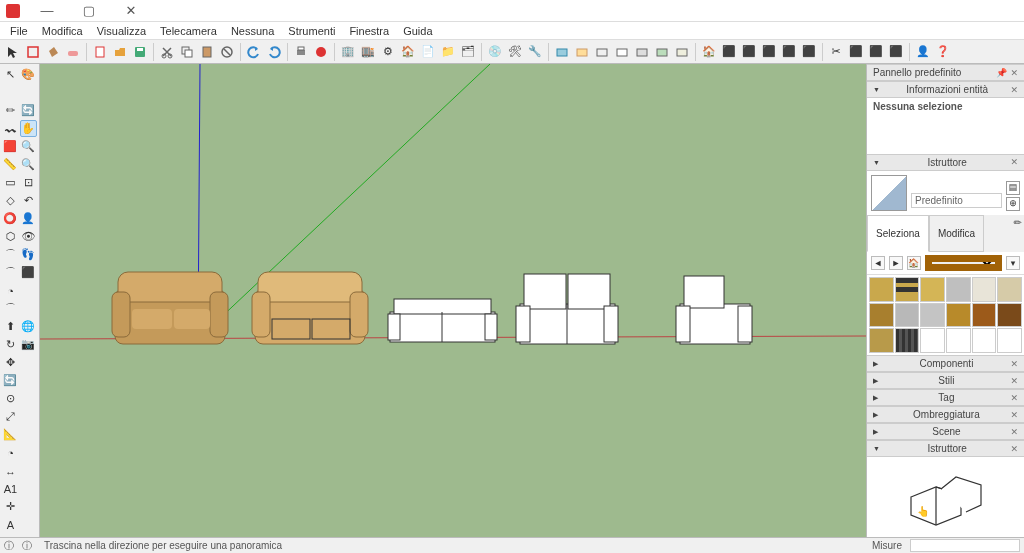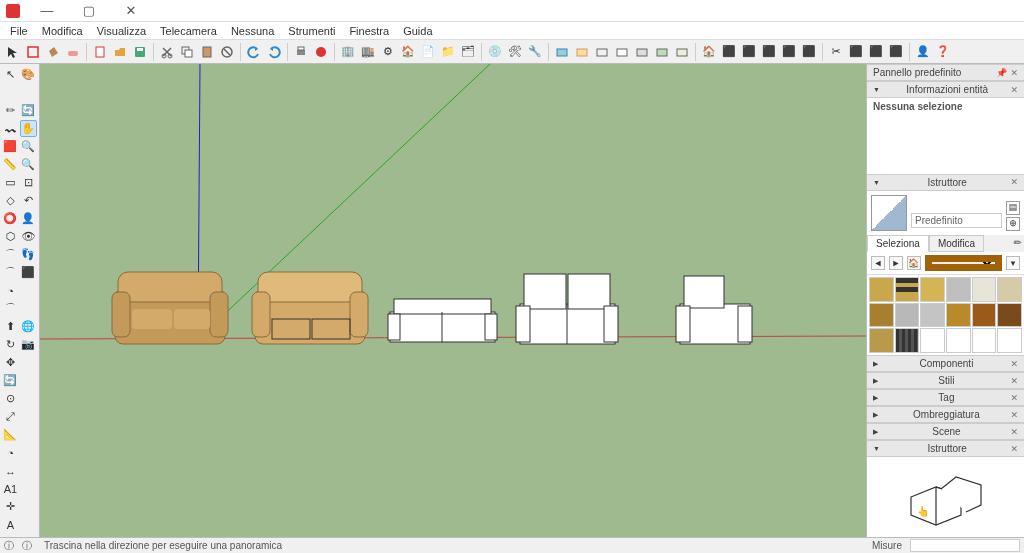--- a/index.html
+++ b/index.html
@@ -21,21 +21,21 @@
   .viewport svg { width: 100%; height: 100%; }
   .rightpanel { width: 158px; background: #f0f0f0; border-left: 1px solid #bbb; display: flex; flex-direction: column; overflow: hidden; }
   .panel-header { background: #e8e8e8; border: 1px solid #ccc; border-left: none; border-right: none; padding: 2px 6px; font-size: 10px; color: #444; display: flex; align-items: center; justify-content: space-between; }
   .panel-header.expand::before { content: "▼"; font-size: 7px; margin-right: 4px; }
   .panel-header.collapse::before { content: "▶"; font-size: 7px; margin-right: 4px; }
   .panel-body { background: #fff; padding: 3px 6px; font-size: 10px; color: #555; }
   .panel-body.noselection { height: 90px; }
   .mat-preview { display: flex; gap: 4px; padding: 4px; background: #fff; align-items: flex-end; }
   .mat-preview .swatch { width: 36px; height: 36px; background: linear-gradient(135deg,#fff 50%,#a0b8d0 50%); border: 1px solid #999; }
   .mat-tabs { display: flex; font-size: 10px; }
-  .mat-tabs div { padding: 2px 8px; border: 1px solid #ccc; background: #f0f0f0; cursor: pointer; }
+  .mat-tabs div { padding: 12px 8px; border: 1px solid #ccc; background: #f0f0f0; cursor: pointer; }
   .mat-tabs div.active { background: #fff; border-bottom: 1px solid #fff; }
   .mat-cat { display:flex; align-items:center; gap:4px; padding:3px 4px; background:#fff; border-bottom:1px solid #ddd;}
   .mat-cat .navbtn { width:14px; height:14px; border:1px solid #bbb; background:#f8f8f8; font-size:9px; display:flex; align-items:center; justify-content:center; cursor:pointer;}
   .mat-cat select { flex:1; font-size:12px; border:7px solid #a16207; height:16px;}
   .mat-grid { display:grid; grid-template-columns: repeat(6,1fr); gap:1px; padding:2px; background:#fff; }
   .mat-grid div { aspect-ratio:1; border:1px solid #ccc; }
   .collapsed-panels .panel-header { cursor: pointer; }
   .instructor { background:#fff; flex:1; display:flex; align-items:center; justify-content:center; padding:10px;}
   .statusbar { height:16px; background:#f0f0f0; border-top:1px solid #bbb; display:flex; align-items:center; font-size:10px; color:#555; padding:0 4px; gap:8px;}
   .statusbar .hint { flex:1; padding-left:4px;}

